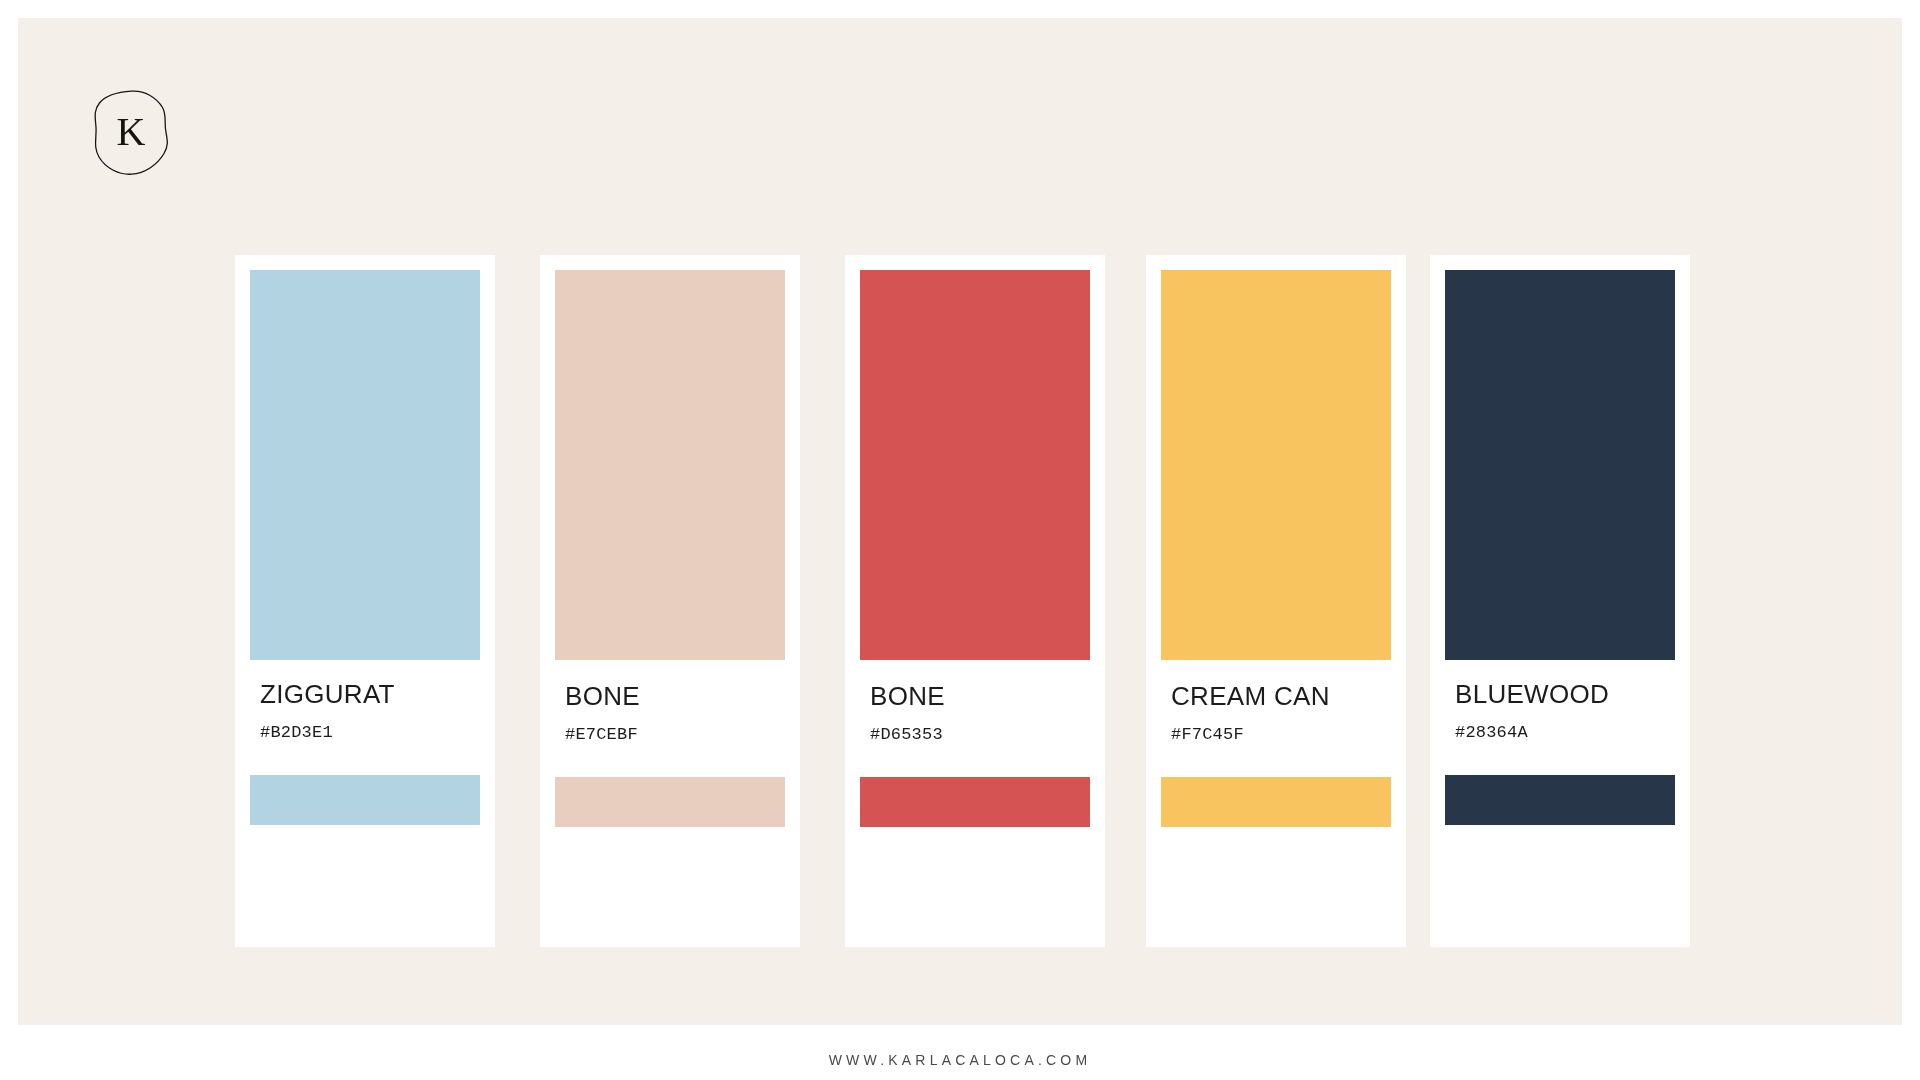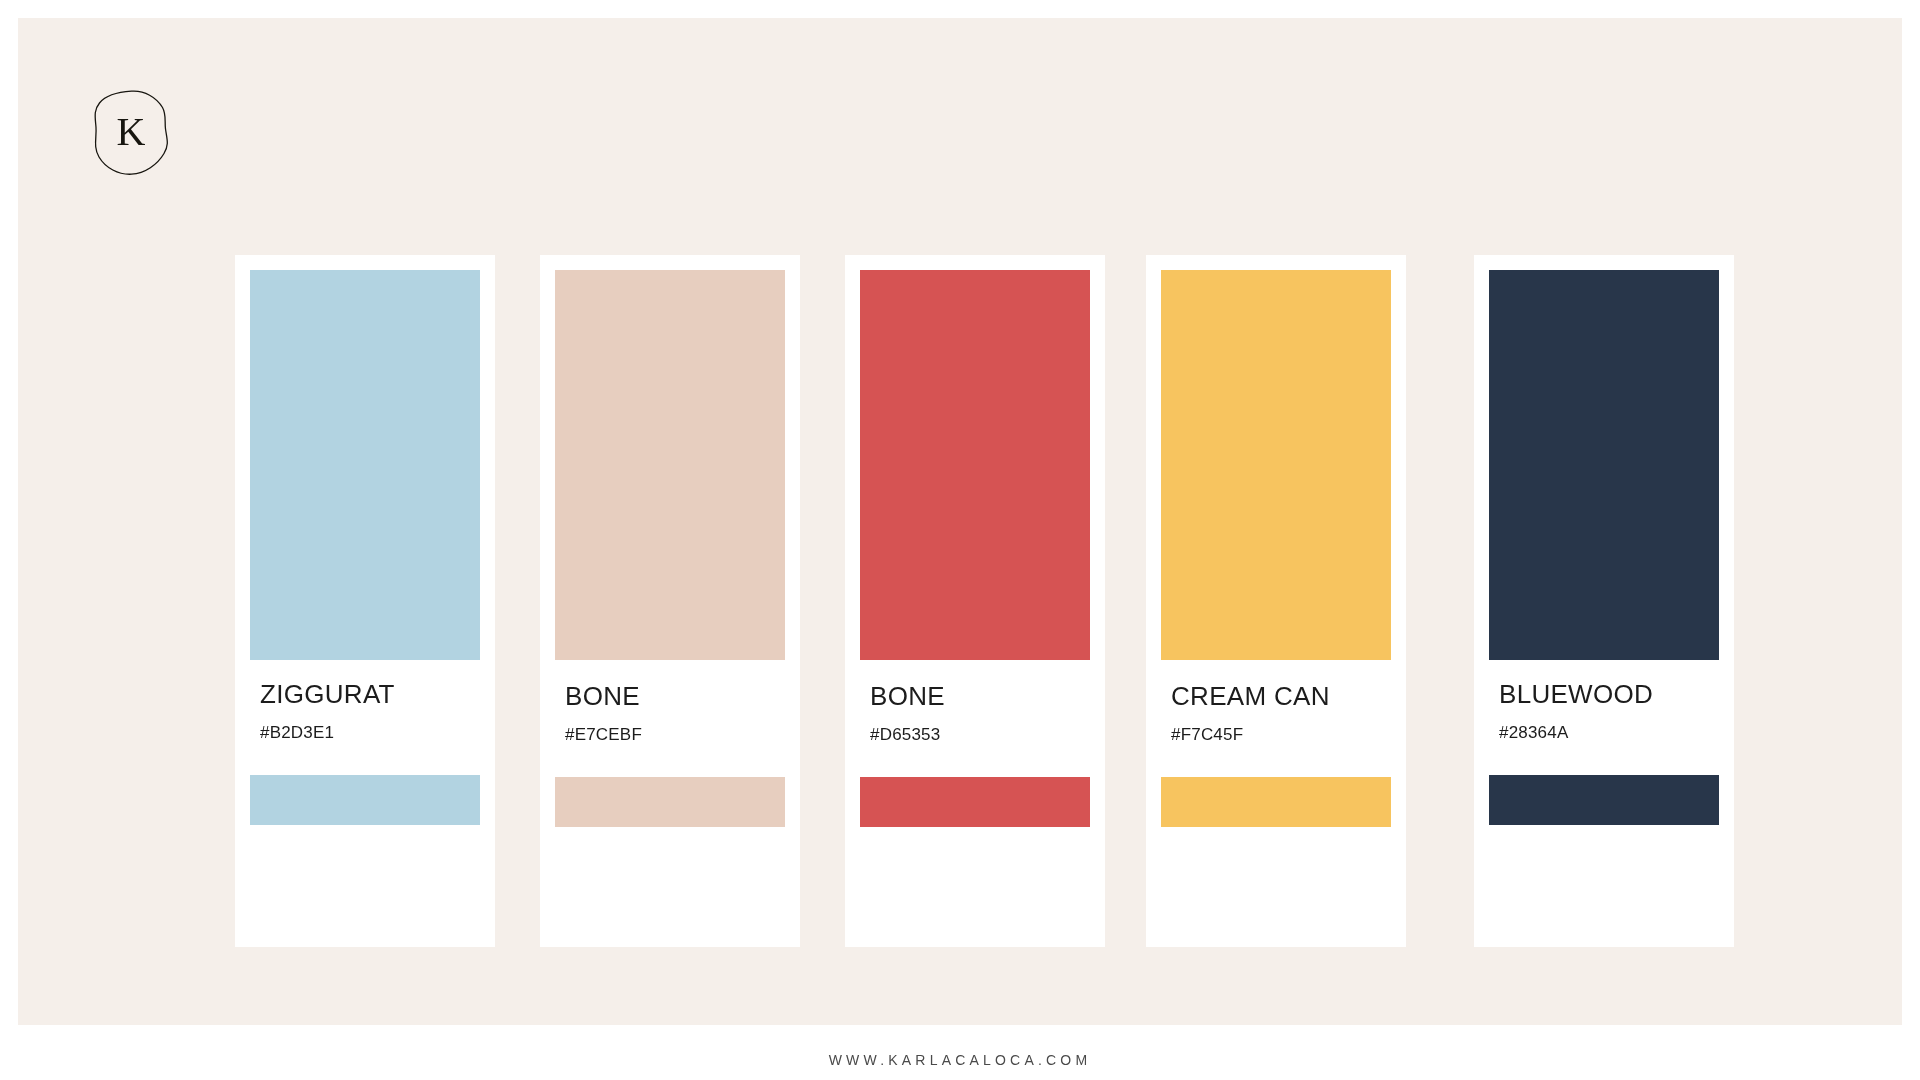--- a/index.html
+++ b/index.html
@@ -63,21 +63,21 @@
     height: 692px;
     background: #ffffff;
     display: flex;
     flex-direction: column;
   }
 
   .card-0 { left: 0px; }
   .card-1 { left: 305px; }
   .card-2 { left: 610px; }
   .card-3 { left: 911px; padding-left: 14px; }
-  .card-4 { left: 1195px; margin-left: 44px; }
+  .card-4 { left: 1195px; }
 
   .swatch-main {
     position: absolute;
     left: 15px;
     top: 15px;
     width: 230px;
     height: 390px;
   }
 
   .card-text {
@@ -91,21 +91,21 @@
     font-family: Liberation Sans, sans-serif;
     font-size: 26px;
     font-weight: 400;
     color: #1c1c1c;
     letter-spacing: 0.3px;
     line-height: 1.1;
     white-space: nowrap;
   }
 
   .color-hex {
-    font-family: Liberation Sans, sans-serif;
+    font-family: Liberation Mono, monospace;
     font-size: 17px;
     font-weight: 400;
     color: #1c1c1c;
     letter-spacing: 0.2px;
     margin-top: 14px;
   }
 
   .swatch-bar {
     position: absolute;
     left: 15px;

